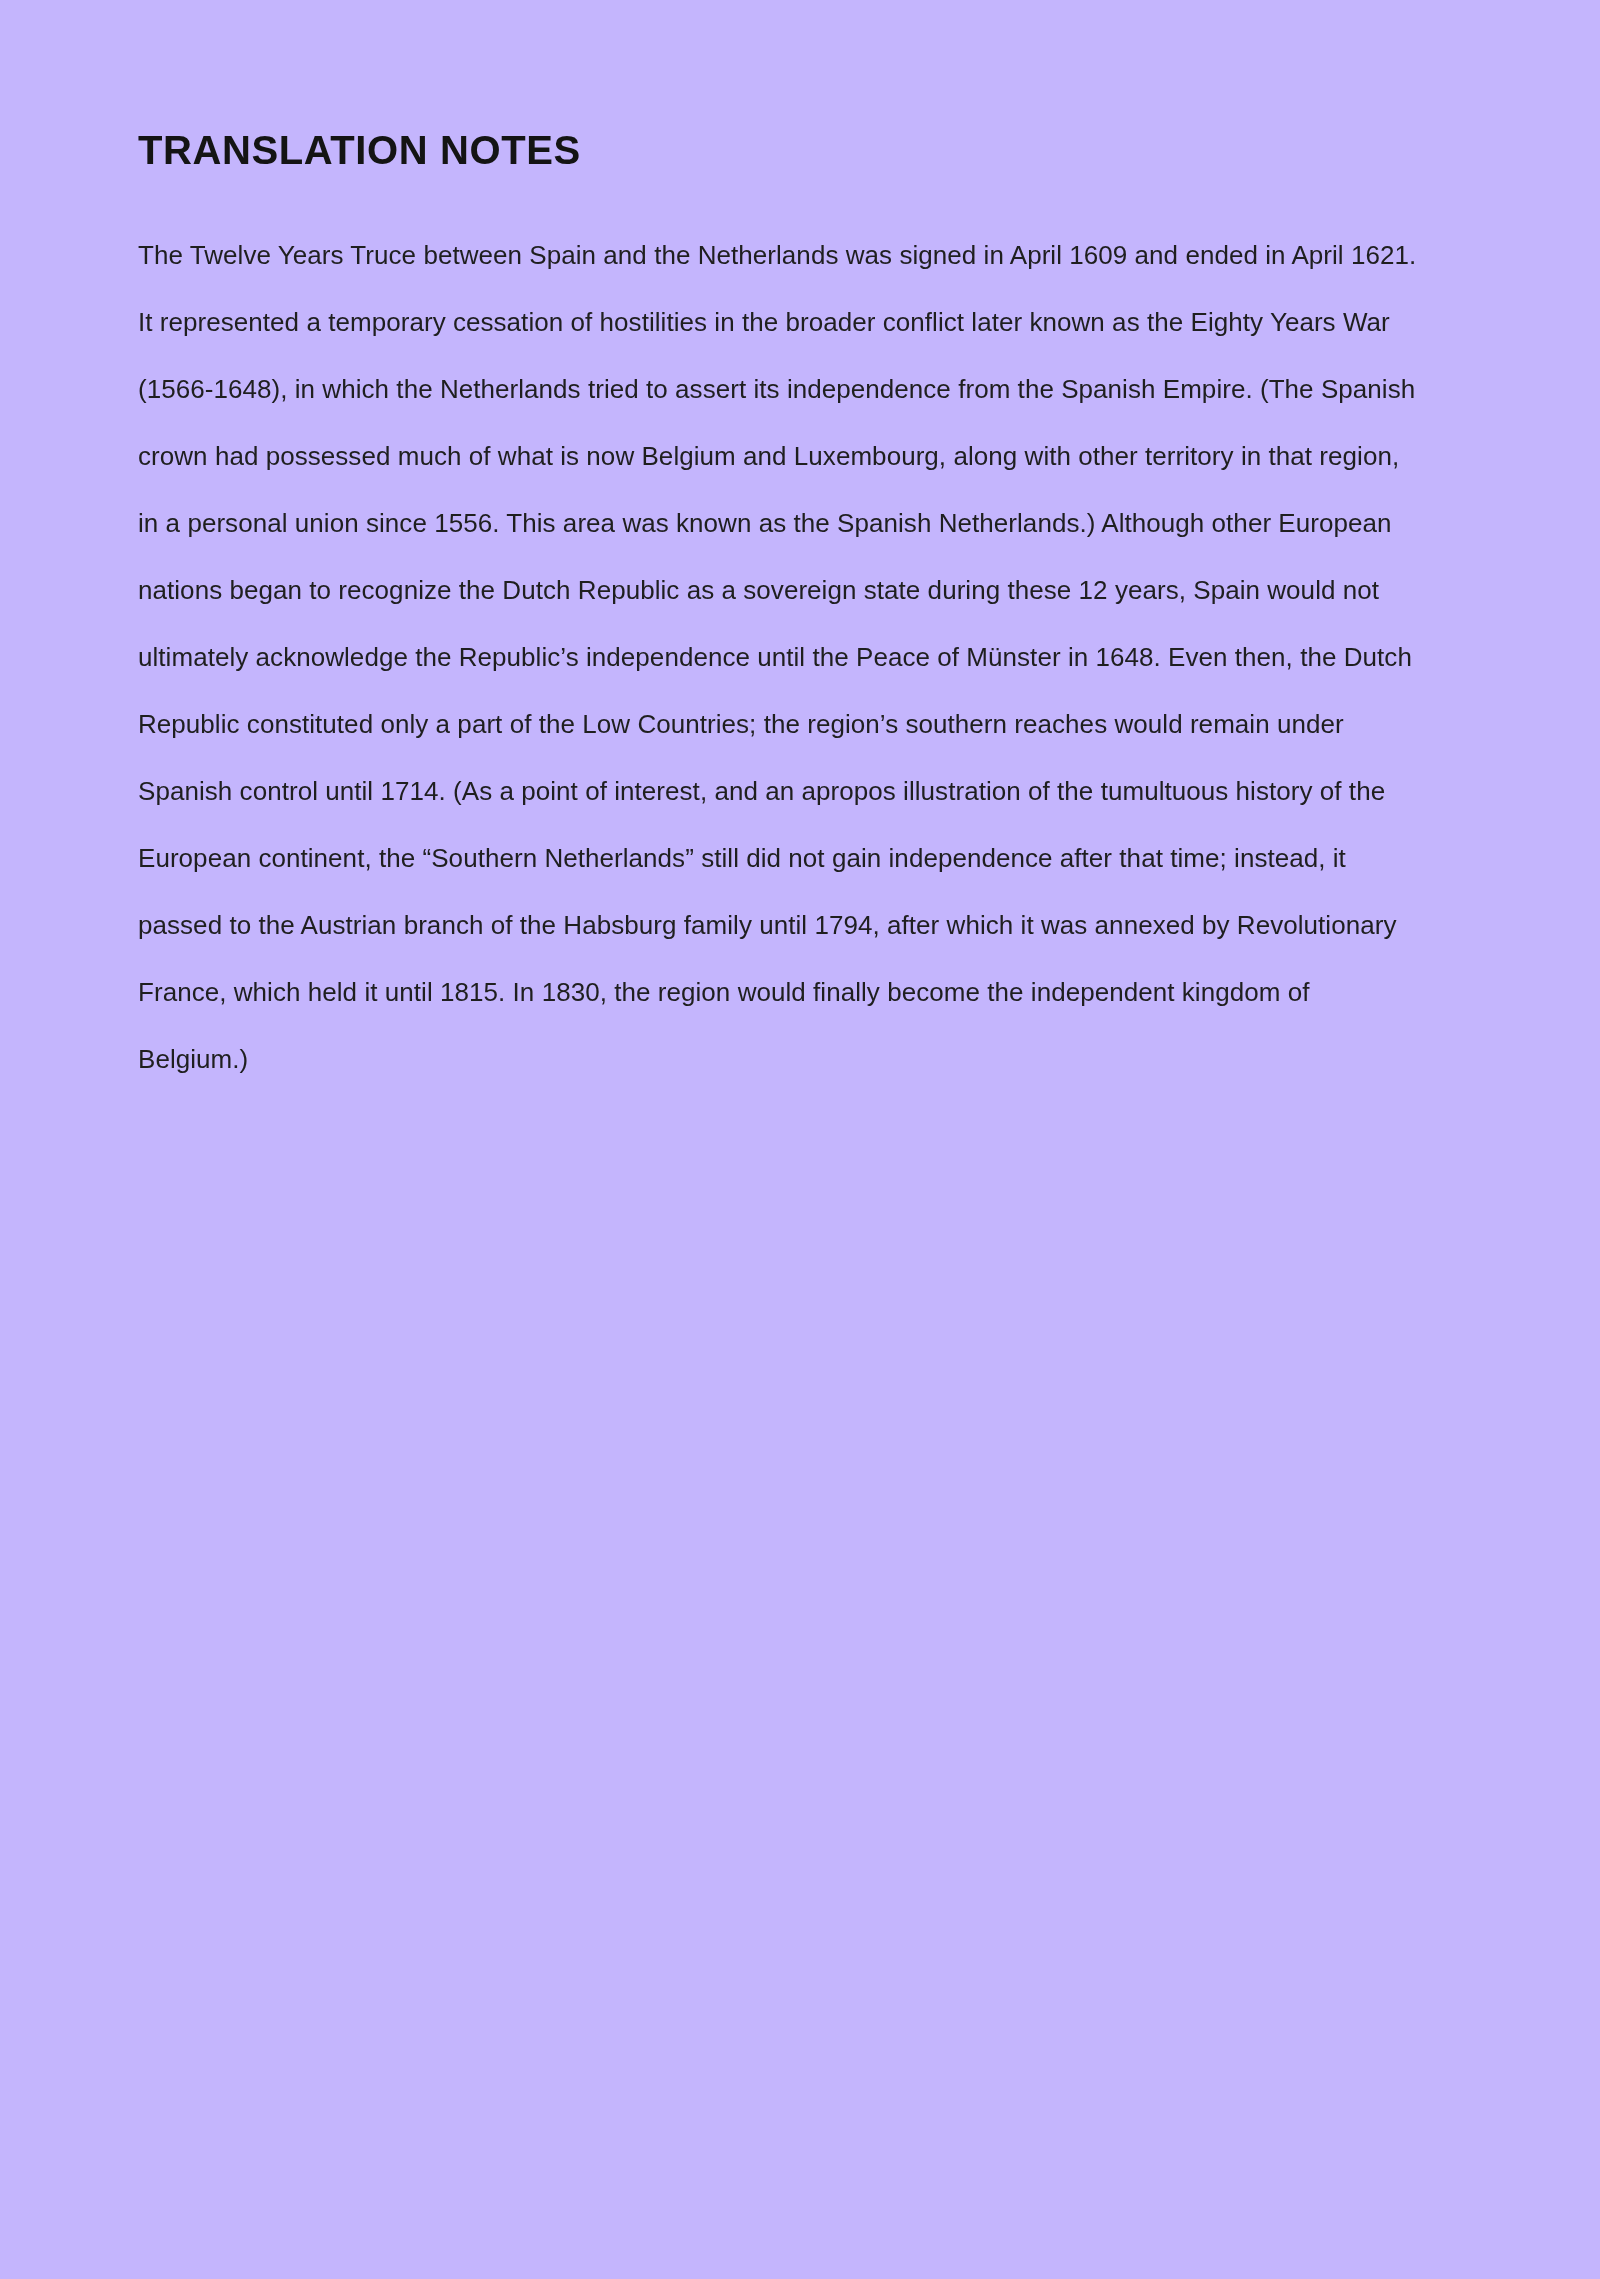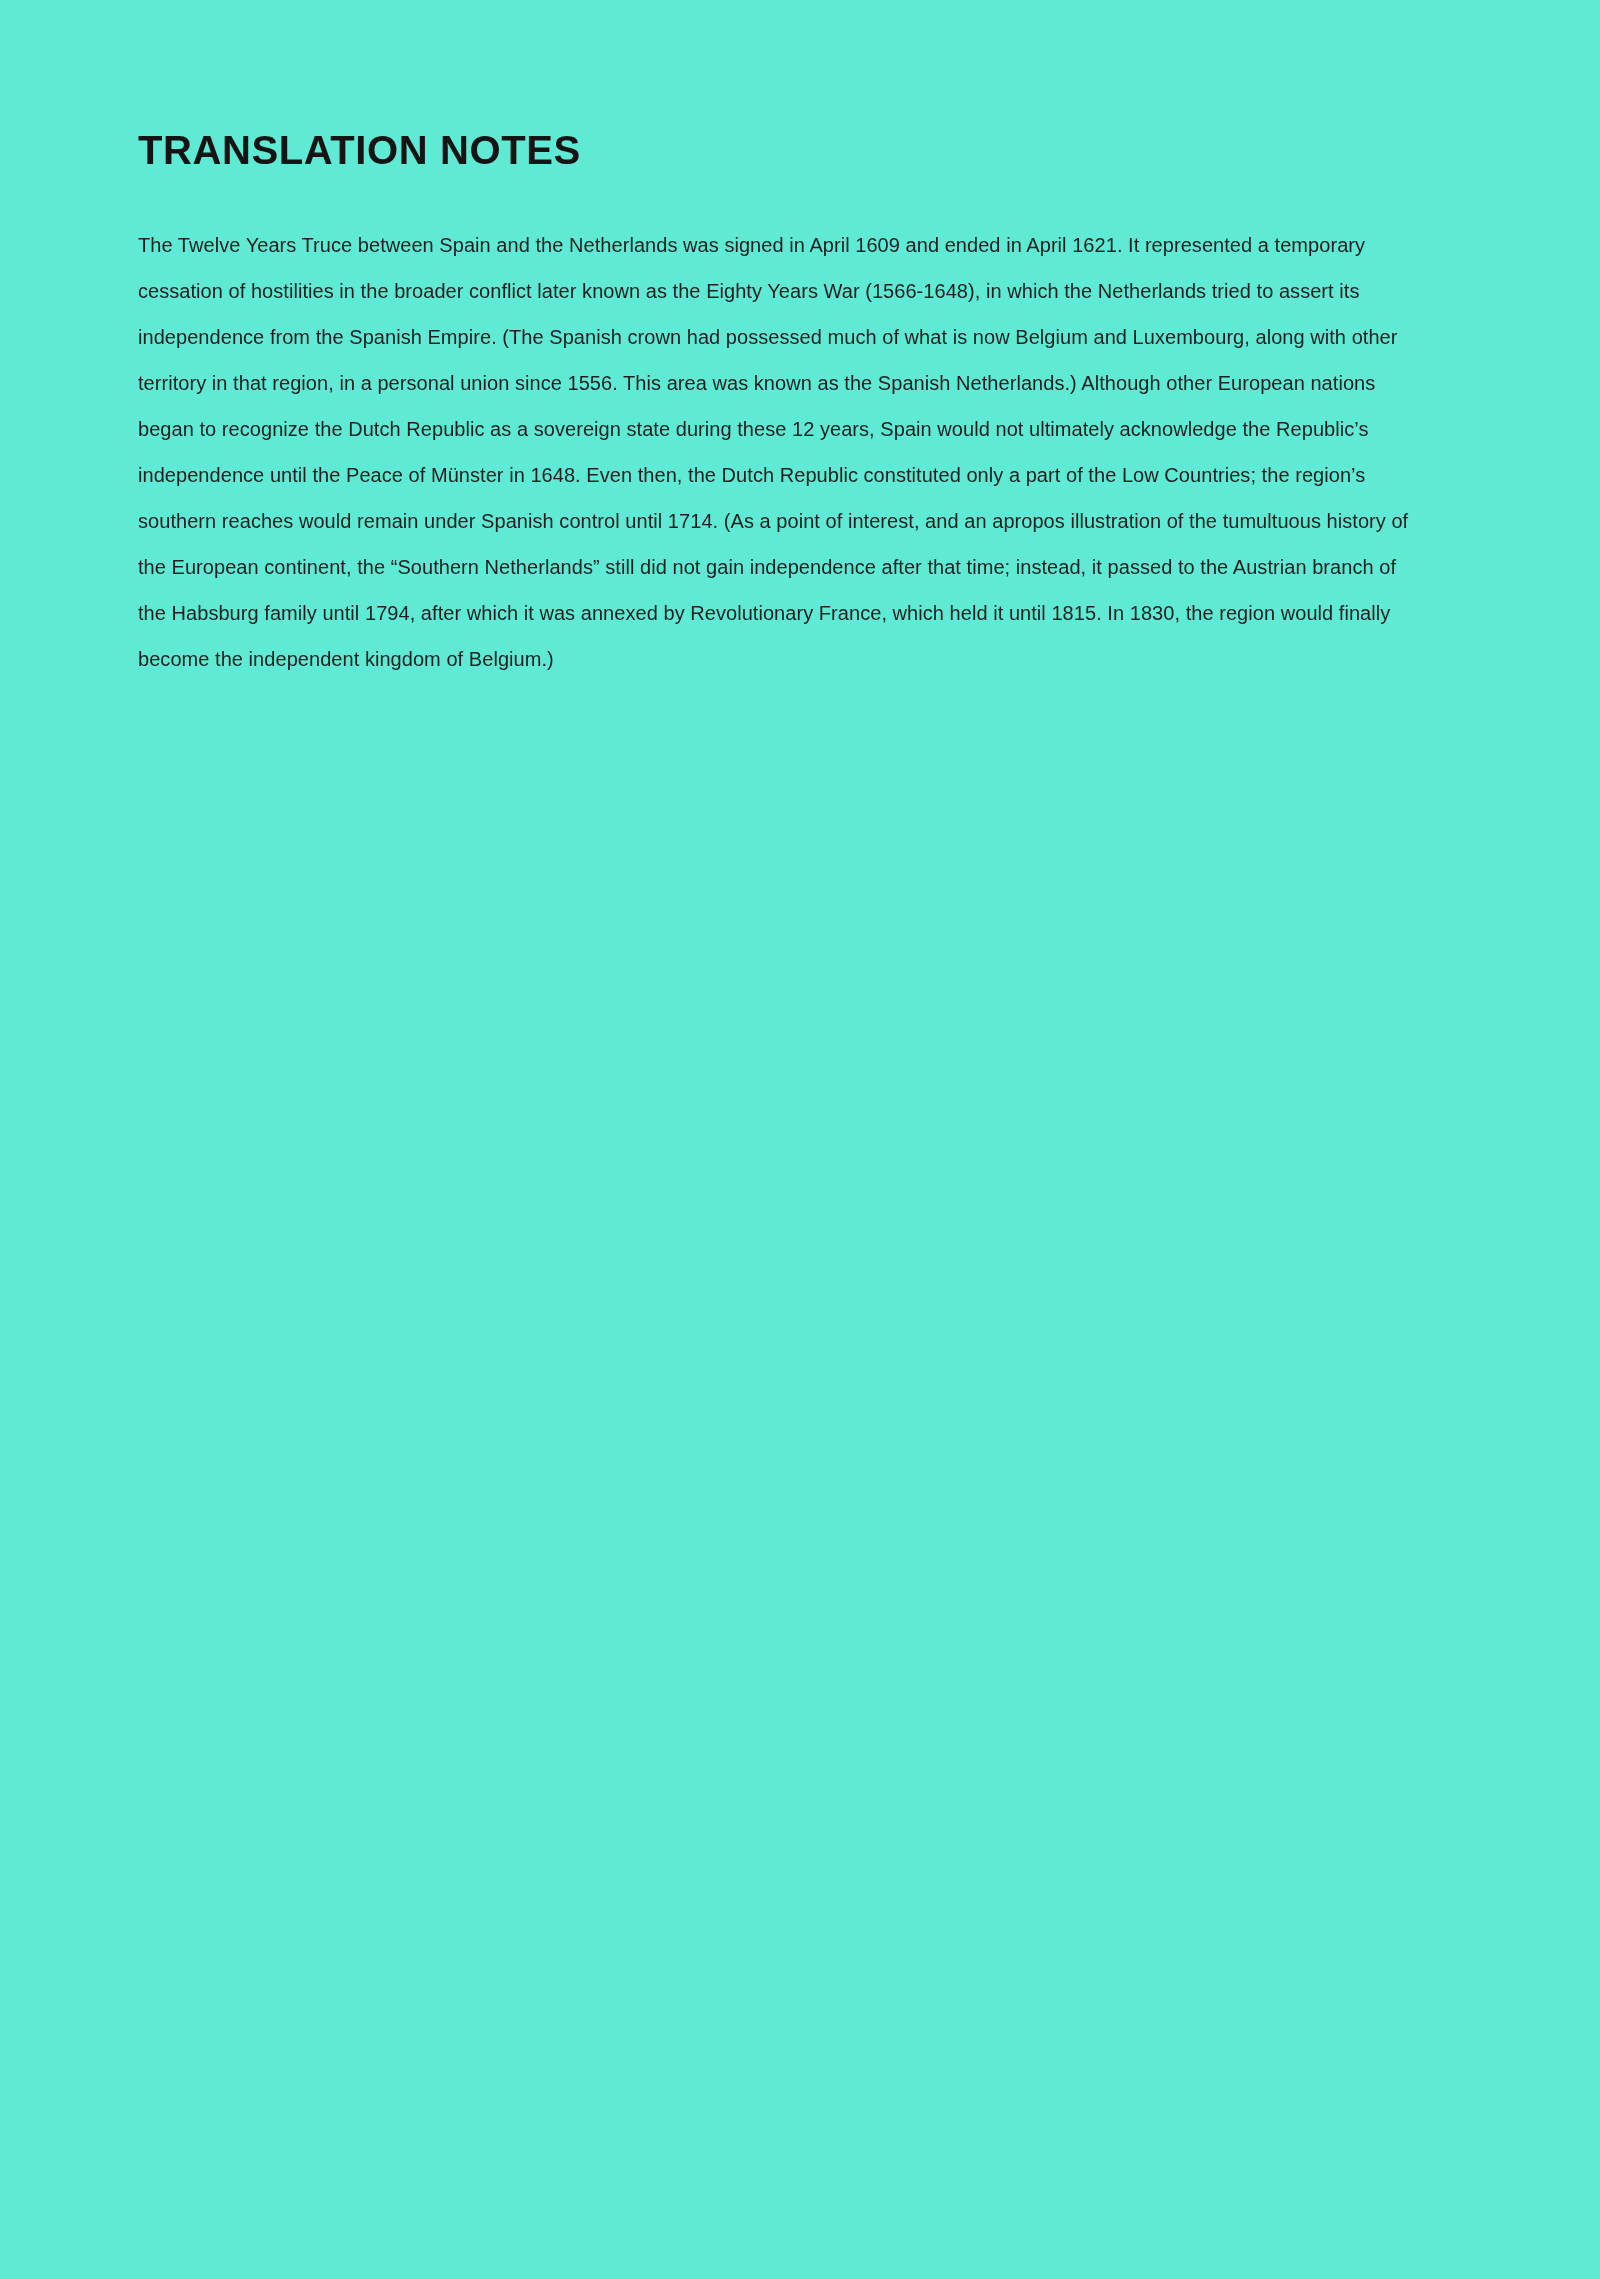--- a/index.html
+++ b/index.html
@@ -12,44 +12,44 @@
     height: 2279px;
     font-family: "Liberation Sans", sans-serif;
     color: #1a1a1a;
     -webkit-font-smoothing: antialiased;
   }
   .page {
     box-sizing: border-box;
     width: 1600px;
     height: 2279px;
     padding: 128px 140px 16px 138px;
-    background: #5eead4;
+    background: #c4b5fd;
   }
   .doc-title {
     font-size: 40px;
     font-weight: 700;
     letter-spacing: 0.6px;
     color: #141414;
     margin: 0 0 50px 0;
     line-height: 1.1;
   }
   .note-block {
     max-width: 1280px;
   }
   .note-heading {
     font-size: 25px;
     font-weight: 700;
     color: #141414;
     margin: 0 0 12px 0;
     letter-spacing: 0.1px;
   }
   .note-body {
-    font-size: 20px;
+    font-size: 26px;
     font-weight: 400;
-    line-height: 46px;
+    line-height: 67px;
     color: #1f1f1f;
     margin: 0;
     text-align: left;
     letter-spacing: 0.05px;
   }
 </style>
 </head>
 <body>
 
 <div class="page">

